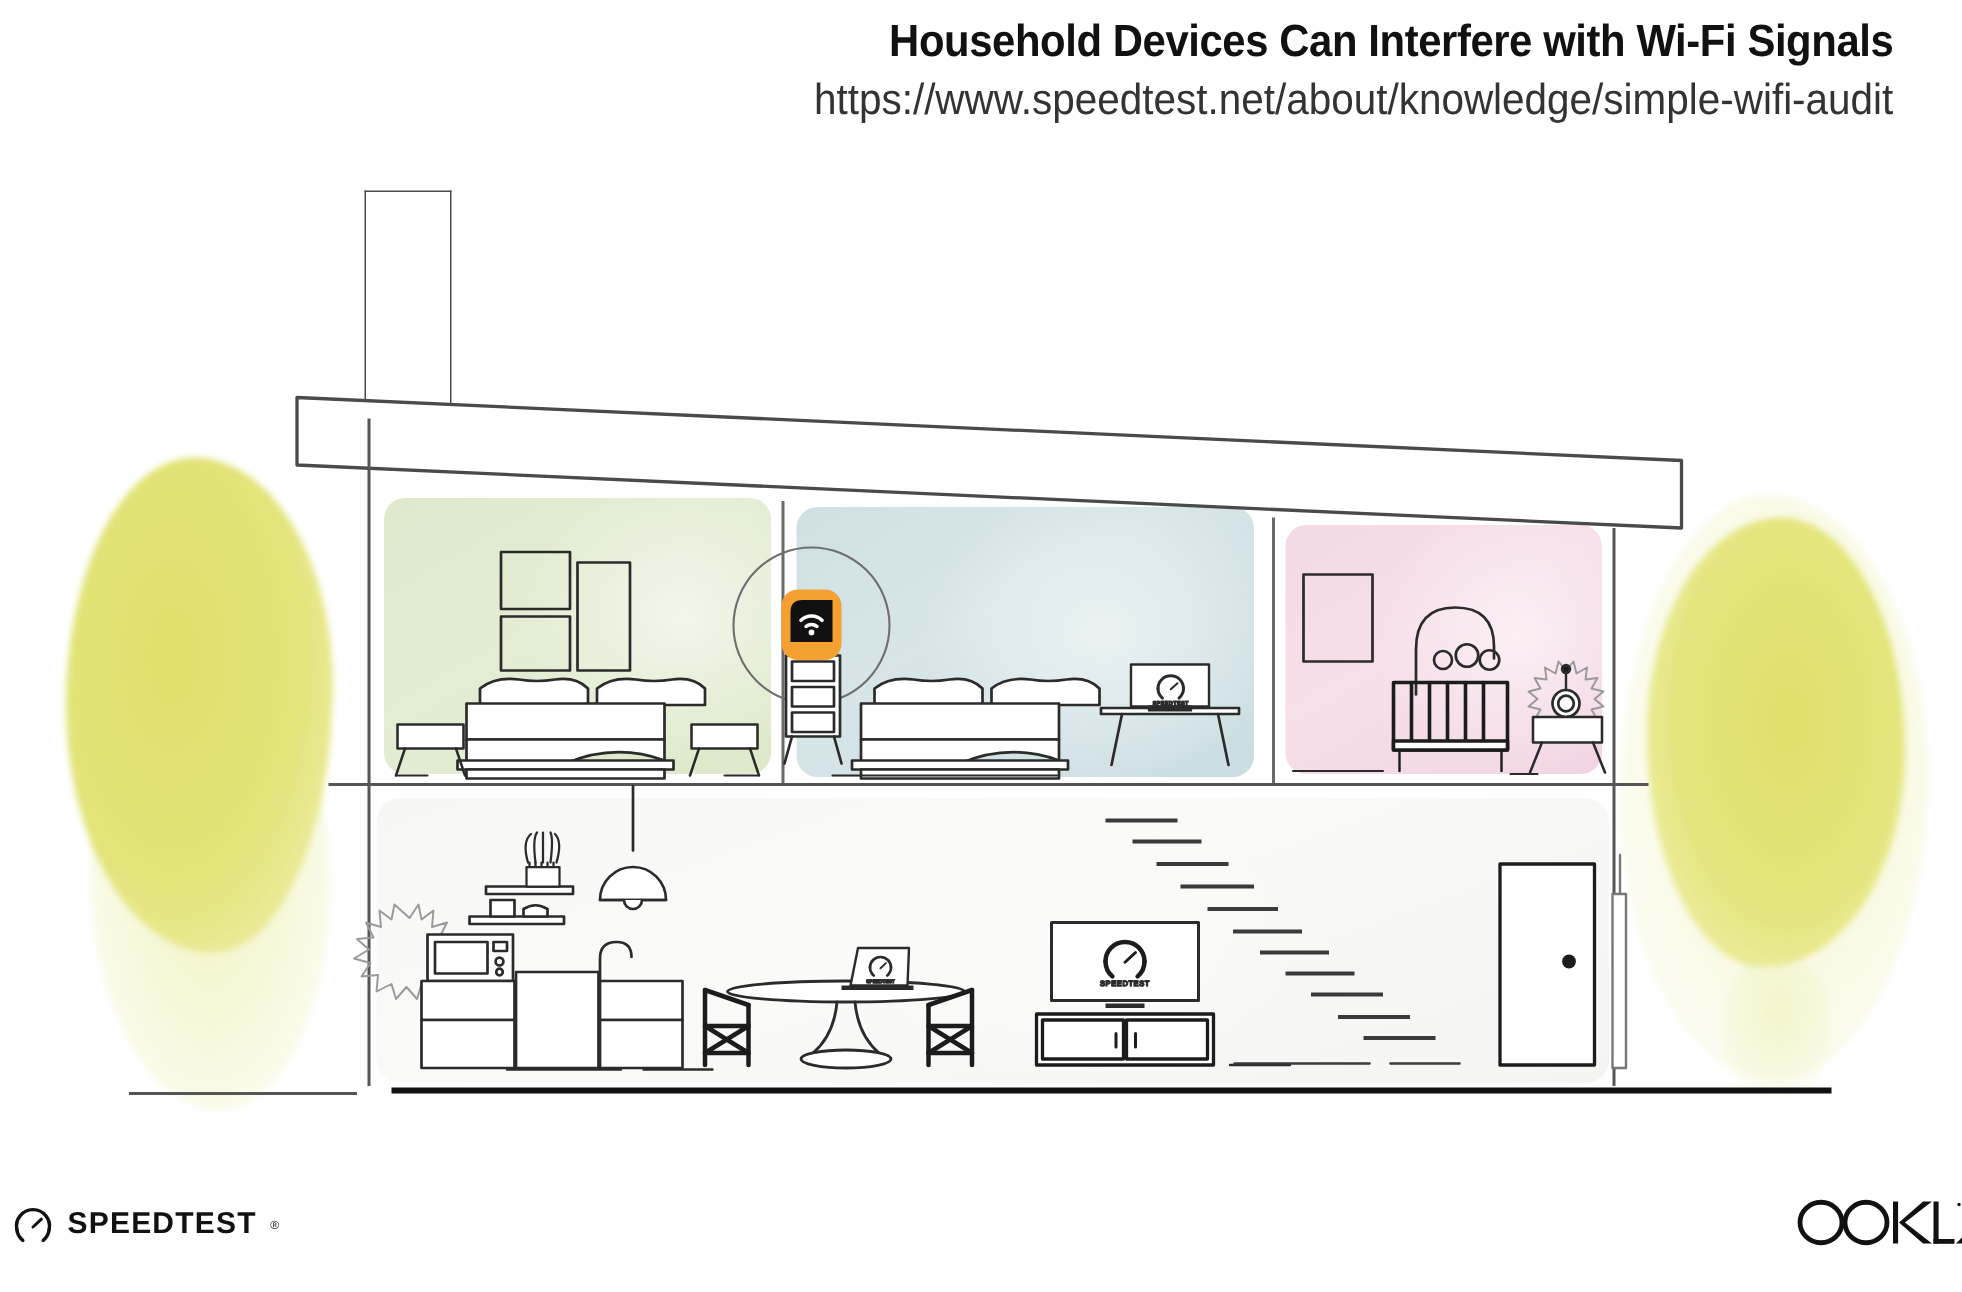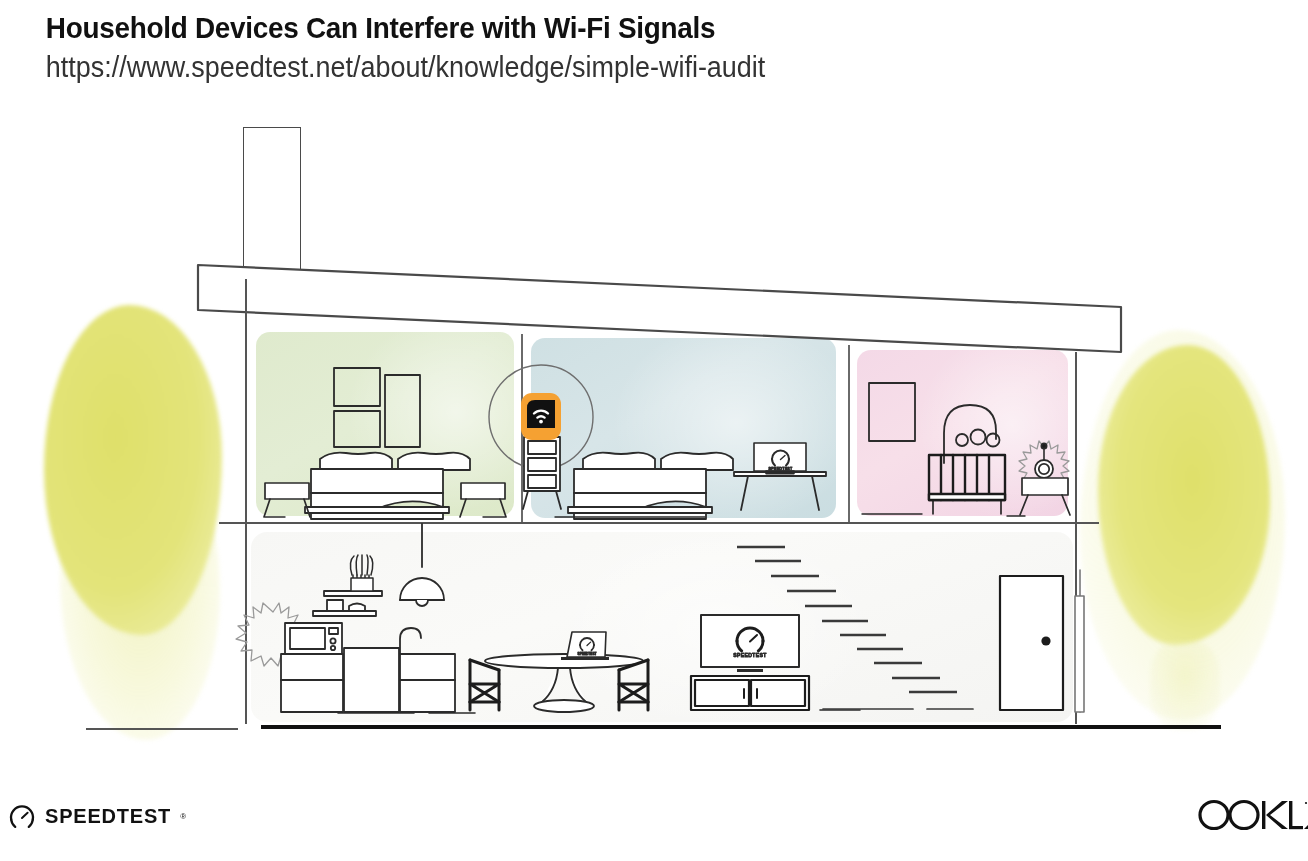--- a/index.html
+++ b/index.html
@@ -1,21 +1,21 @@
 <!DOCTYPE html>
 <html><head>
 <meta charset="utf-8">
 <style>
   html,body{margin:0;padding:0;background:#ffffff;}
   body{width:1308px;height:861px;position:relative;overflow:hidden;
        font-family:"Liberation Sans",sans-serif;color:#1a1a1a;}
   .stage{position:absolute;inset:0;}
 
   
-  #header{position:absolute;left:0;top:0;width:1308px;text-align:left;}
+  #header{position:absolute;left:0;top:0;width:1308px;text-align:right;}
   #title{font-size:30px;font-weight:bold;letter-spacing:-.3px;
          margin:10px 0 0 0;line-height:36px;color:#111;
          transform:scaleX(.93);}
   #subtitle{font-size:29px;font-weight:400;line-height:34px;color:#333;
             margin:4px 0 0 0;transform:scaleX(.93);}
 
   
   .blob{position:absolute;border-radius:50%;filter:blur(2px);}
   #blob-left-main{left:44px;top:305px;width:178px;height:330px;
       background:radial-gradient(ellipse at 40% 40%, #dfe06a 0%, #e3e47a 55%, #eaeb9a 78%, rgba(240,241,190,0) 100%);

